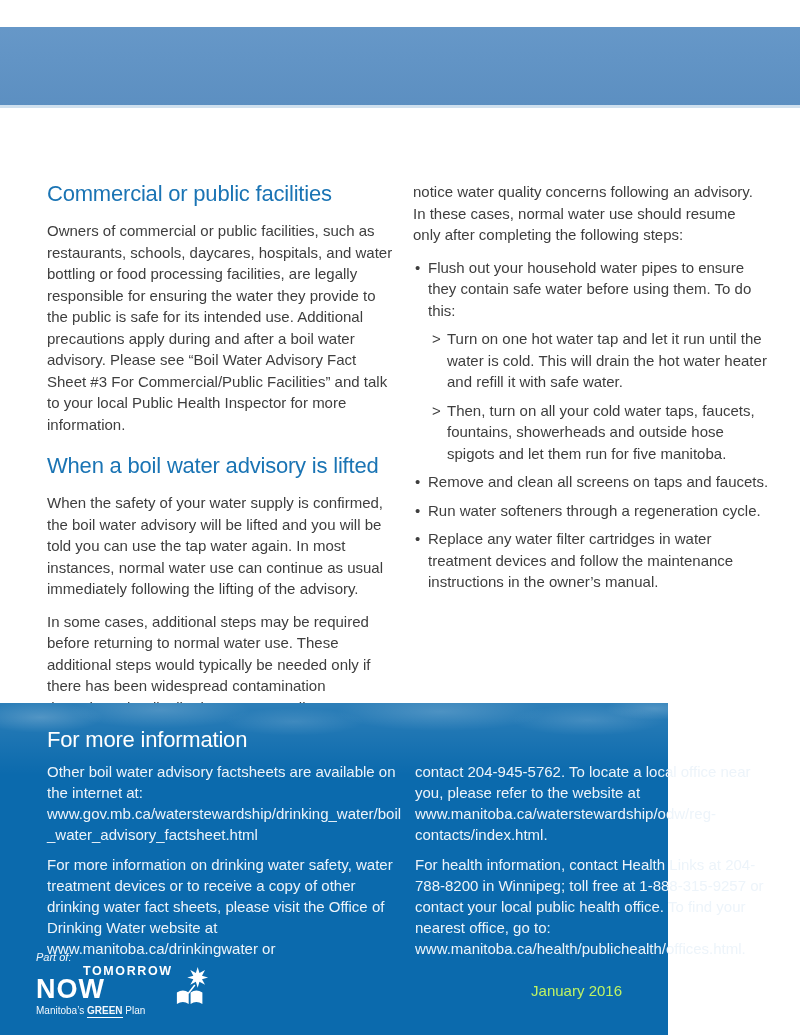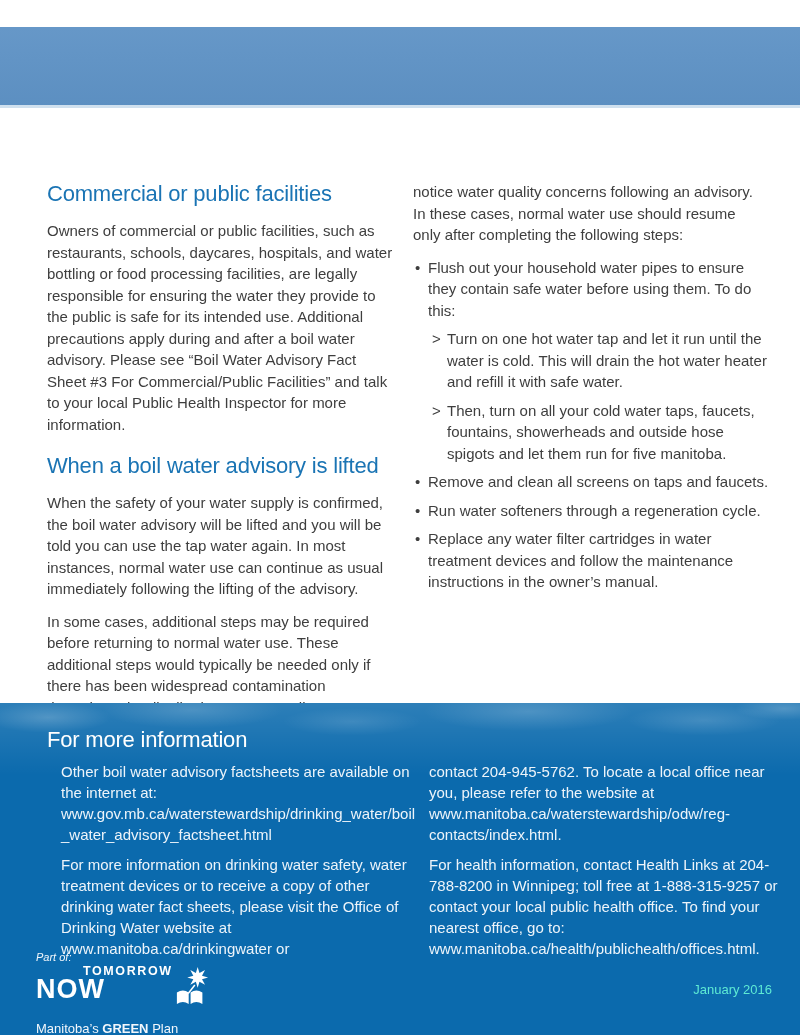--- a/index.html
+++ b/index.html
@@ -55,21 +55,21 @@
   .bullet-item { display: flex; margin: 7px 0 0 2px; }
   .bullet-item .marker { flex: 0 0 13px; }
   .sub-item { display: flex; margin: 7px 0 0 19px; }
   .sub-item .marker { flex: 0 0 15px; }
   .intro { margin-bottom: 4px; }
 
   
   .footer {
     position: absolute;
     left: 0; top: 703px;
-    width: 800px; height: 332px;
+    width: 668px; height: 332px;
     background: var(--footer-blue);
     color: var(--footer-text);
   }
   .footer::before {
     content: "";
     position: absolute;
     left: 0; top: 0; width: 100%; height: 72px;
     pointer-events: none;
     background:
       radial-gradient(ellipse 90px 22px at 6% 20%,  rgba(255,255,255,.20), transparent 70%),
@@ -85,21 +85,21 @@
     font-size: 22px;
     line-height: 26px;
     color: #ffffff;
     margin: 0;
     position: absolute;
     left: 47px; top: 24px;
     letter-spacing: -0.2px;
   }
   .footer-cols {
     position: absolute;
-    left: 61px; top: 58px;
+    left: 47px; top: 58px;
     width: 726px;
     display: flex;
     gap: 10px;
     justify-content: flex-end;
   }
   .fcol { width: 358px; font-size: 15px; line-height: 21px; }
   .fcol p { margin: 0 0 9px 0; overflow-wrap: anywhere; }
 
   
   .logo {
@@ -122,36 +122,36 @@
     margin-left: 47px;
   }
   .logo-text .now {
     font-weight: 700;
     font-size: 27px;
     letter-spacing: 1px;
     line-height: 24px;
   }
   .leaf-book-icon { margin-left: 2px; margin-bottom: -4px; }
   .logo .tagline {
-    font-size: 13px;
-    margin-top: 20px;
+    font-size: 10px;
+    margin-top: 4px;
     color: #f2f7fc;
     white-space: nowrap;
   }
   .logo .tagline .green {
     font-weight: 700;
     border-bottom: 1px solid #ffffff;
     padding-bottom: 1px;
   }
 
   .pub-date {
     position: absolute;
-    right: 28px; top: 279px;
-    font-size: 13px;
-    color: #5eead4;
+    right: 46px; top: 279px;
+    font-size: 15px;
+    color: #bef264;
   }
 </style>
 </head>
 <body>
 
 <div class="page">
 
   <div class="header-band"></div>
 
   <div class="col col-left">

